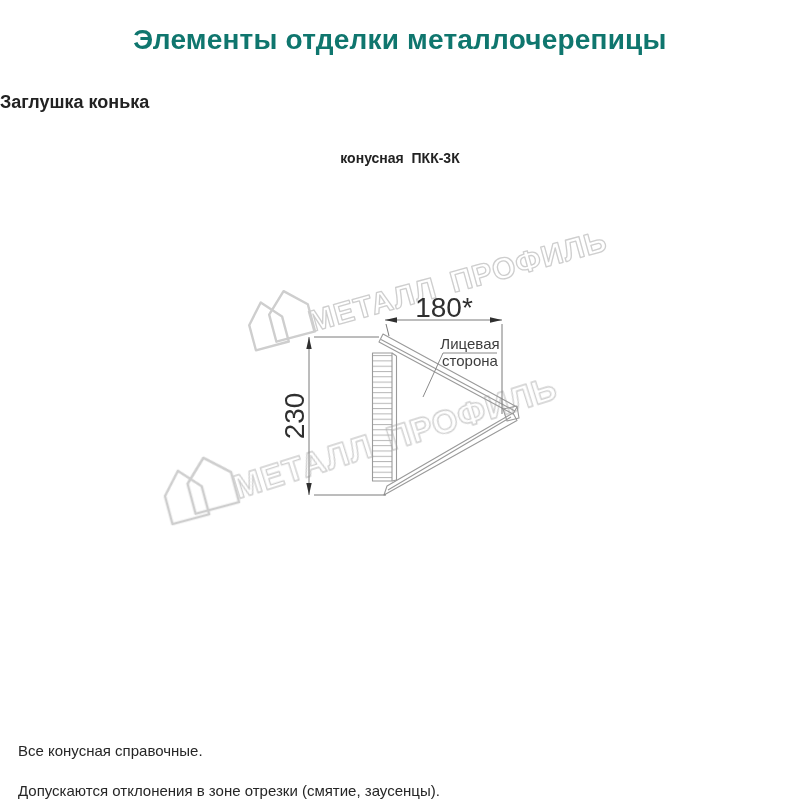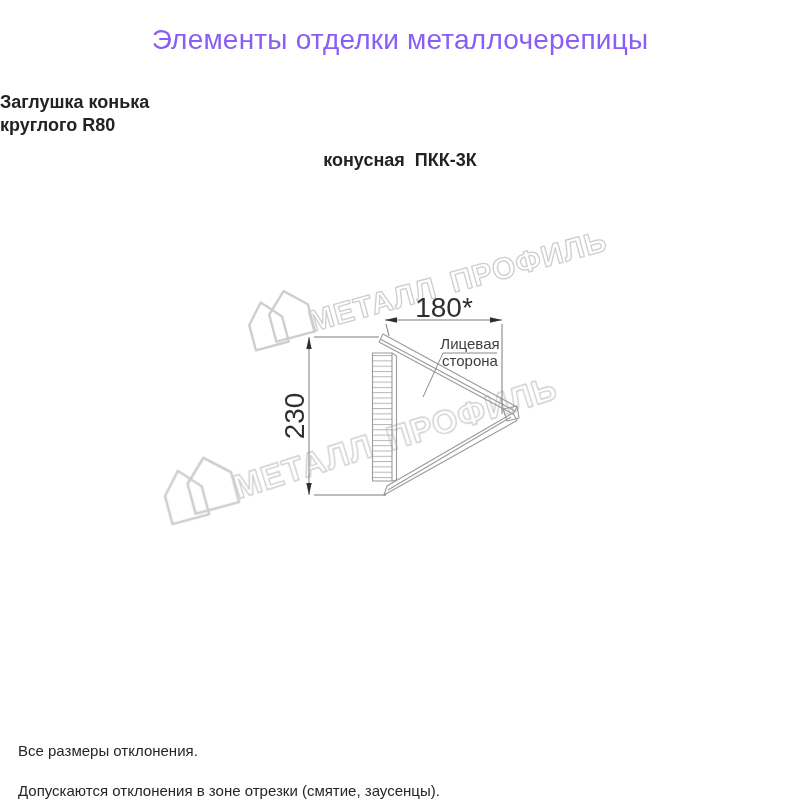--- a/index.html
+++ b/index.html
@@ -3,50 +3,49 @@
 <meta charset="utf-8">
 <style>
   html,body{margin:0;padding:0;}
   body{
     width:800px;height:800px;position:relative;background:#ffffff;
     font-family:"Liberation Sans", sans-serif;overflow:hidden;
   }
   .abs{position:absolute;}
   .page-title{
     top:24px;left:0;width:800px;text-align:center;
-    font-size:28px;font-weight:normal;color:#8b5cf6;letter-spacing:0.2px;
+    font-size:28px;font-weight:bold;color:#0f766e;letter-spacing:0.2px;
   }
   .product-name{
     top:91px;left:0;width:800px;text-align:left;
     font-size:18px;font-weight:bold;color:#222;line-height:23px;
   }
   .product-variant{
     top:150px;left:0;width:800px;text-align:center;
-    font-size:18px;font-weight:bold;color:#222;
+    font-size:14px;font-weight:bold;color:#222;
   }
   .pre{white-space:pre;}
   .footer-note{
     left:18px;width:600px;font-size:15px;color:#262626;text-align:left;
   }
   .footer-line1{top:742px;}
   .footer-line2{top:782px;}
   svg{display:block;}
   .wm-text{
     font-size:30px;font-weight:bold;letter-spacing:1px;
   }
   .dim-text{font-size:28px;}
   .face-text{font-size:15px;}
 </style>
 </head>
 <body>
 
 <div class="abs page-title">Элементы отделки металлочерепицы</div>
 <div class="abs product-name">
   <div>Заглушка конька</div>
-  <div>круглого R80</div>
 </div>
 <div class="abs product-variant pre">конусная  ПКК-3К</div>
 
 <svg class="abs" style="left:0;top:0;" width="800" height="800" viewBox="0 0 800 800">
   <defs>
     <pattern id="ribs" width="6" height="5.3" patternUnits="userSpaceOnUse">
       <line x1="0" y1="0.5" x2="6" y2="0.5" stroke="#b5b5b5" stroke-width="1"></line>
     </pattern>
   </defs>
 
@@ -101,14 +100,14 @@
   <text class="dim-text" transform="rotate(-90 304 416)" x="304" y="416" text-anchor="middle" fill="#2f2f2f" stroke="none">230</text>
 
   <g stroke="#8a8a8a" stroke-width="1" fill="none">
     <line x1="443" y1="353" x2="497" y2="353"></line>
     <line x1="443" y1="353" x2="423" y2="397"></line>
   </g>
   <text class="face-text" x="470" y="349" text-anchor="middle" fill="#3d3d3d" stroke="none">Лицевая</text>
   <text class="face-text" x="470" y="366" text-anchor="middle" fill="#3d3d3d" stroke="none">сторона</text>
 </svg>
 
-<div class="abs footer-note footer-line1">Все размеры отклонения.</div>
+<div class="abs footer-note footer-line1">Все конусная справочные.</div>
 <div class="abs footer-note footer-line2">Допускаются отклонения в зоне отрезки (смятие, заусенцы).</div>
 
 </body></html>

